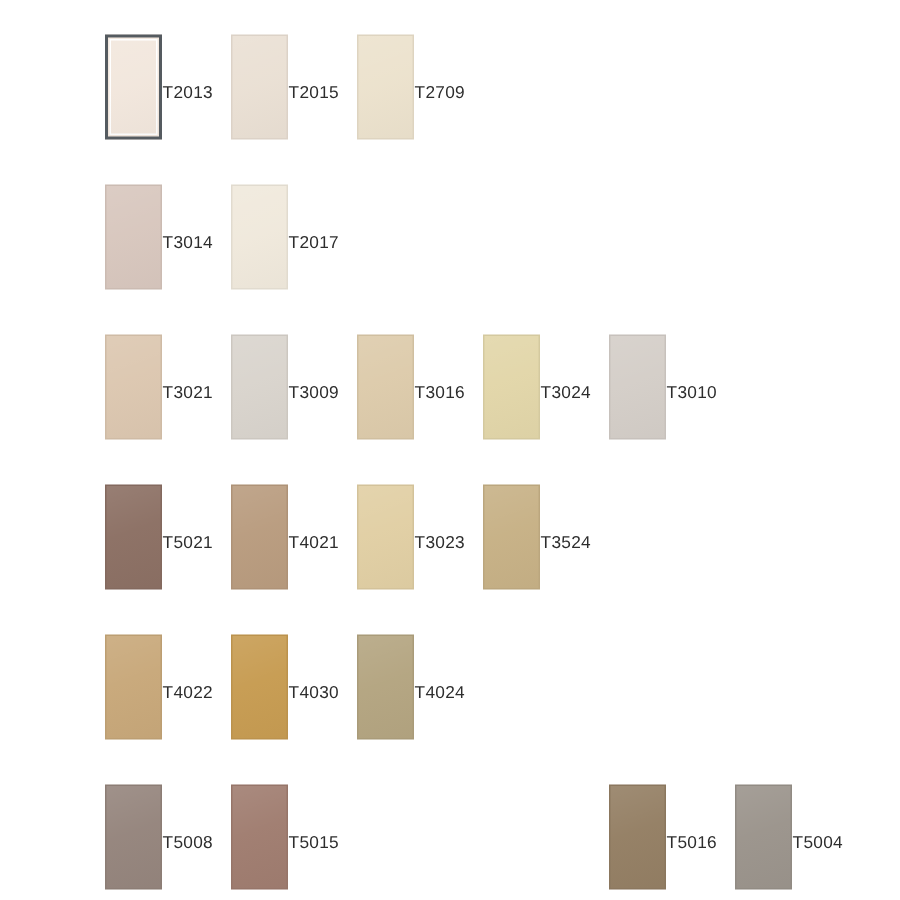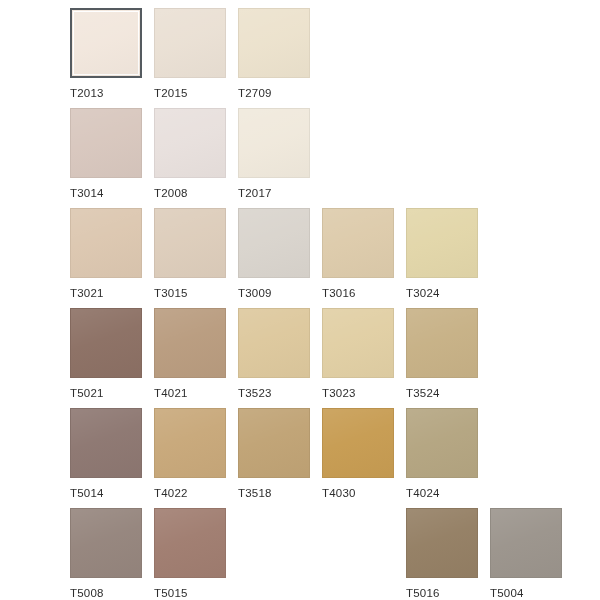--- a/index.html
+++ b/index.html
@@ -35,22 +35,22 @@
     justify-content: flex-start;
     height: 100px;
     padding-left: 70px;
     box-sizing: border-box;
   }
 
   .swatch-cell {
     width: 72px;
     margin-right: 12px;
     display: flex;
-    flex-direction: column;
-    align-items: flex-start;
+    flex-direction: row;
+    align-items: center;
     box-sizing: border-box;
   }
 
   .swatch-cell.empty {
     visibility: hidden;
   }
 
   .swatch-chip {
     width: 72px;
     height: 70px;
@@ -106,84 +106,68 @@
           <div class="swatch-chip" title="T2709" style="background-color: rgb(236, 226, 205);"></div>
           <div class="swatch-label">T2709</div>
         </div>
       </div>
       <div class="swatch-row">
         <div class="swatch-cell">
           <div class="swatch-chip" title="T3014" style="background-color: rgb(216, 199, 190);"></div>
           <div class="swatch-label">T3014</div>
         </div>
         <div class="swatch-cell">
-          <div class="swatch-chip" title="T2008" style="background-color: rgb(232, 224, 221);"></div>
-          <div class="swatch-label">T2008</div>
-        </div>
-        <div class="swatch-cell">
           <div class="swatch-chip" title="T2017" style="background-color: rgb(240, 233, 220);"></div>
           <div class="swatch-label">T2017</div>
         </div>
       </div>
       <div class="swatch-row">
         <div class="swatch-cell">
           <div class="swatch-chip" title="T3021" style="background-color: rgb(220, 199, 176);"></div>
           <div class="swatch-label">T3021</div>
         </div>
         <div class="swatch-cell">
-          <div class="swatch-chip" title="T3015" style="background-color: rgb(221, 205, 187);"></div>
-          <div class="swatch-label">T3015</div>
-        </div>
-        <div class="swatch-cell">
           <div class="swatch-chip" title="T3009" style="background-color: rgb(217, 212, 205);"></div>
           <div class="swatch-label">T3009</div>
         </div>
         <div class="swatch-cell">
           <div class="swatch-chip" title="T3016" style="background-color: rgb(221, 203, 171);"></div>
           <div class="swatch-label">T3016</div>
         </div>
         <div class="swatch-cell">
           <div class="swatch-chip" title="T3024" style="background-color: rgb(226, 214, 169);"></div>
           <div class="swatch-label">T3024</div>
         </div>
+        <div class="swatch-cell">
+          <div class="swatch-chip" title="T3010" style="background-color: rgb(212, 206, 200);"></div>
+          <div class="swatch-label">T3010</div>
+        </div>
       </div>
       <div class="swatch-row">
         <div class="swatch-cell">
           <div class="swatch-chip" title="T5021" style="background-color: rgb(140, 112, 100);"></div>
           <div class="swatch-label">T5021</div>
         </div>
         <div class="swatch-cell">
           <div class="swatch-chip" title="T4021" style="background-color: rgb(185, 156, 127);"></div>
           <div class="swatch-label">T4021</div>
         </div>
         <div class="swatch-cell">
-          <div class="swatch-chip" title="T3523" style="background-color: rgb(221, 200, 157);"></div>
-          <div class="swatch-label">T3523</div>
-        </div>
-        <div class="swatch-cell">
           <div class="swatch-chip" title="T3023" style="background-color: rgb(225, 207, 164);"></div>
           <div class="swatch-label">T3023</div>
         </div>
         <div class="swatch-cell">
           <div class="swatch-chip" title="T3524" style="background-color: rgb(199, 177, 134);"></div>
           <div class="swatch-label">T3524</div>
         </div>
       </div>
       <div class="swatch-row">
         <div class="swatch-cell">
-          <div class="swatch-chip" title="T5014" style="background-color: rgb(141, 119, 113);"></div>
-          <div class="swatch-label">T5014</div>
-        </div>
-        <div class="swatch-cell">
           <div class="swatch-chip" title="T4022" style="background-color: rgb(200, 168, 122);"></div>
           <div class="swatch-label">T4022</div>
-        </div>
-        <div class="swatch-cell">
-          <div class="swatch-chip" title="T3518" style="background-color: rgb(192, 163, 117);"></div>
-          <div class="swatch-label">T3518</div>
         </div>
         <div class="swatch-cell">
           <div class="swatch-chip" title="T4030" style="background-color: rgb(199, 156, 82);"></div>
           <div class="swatch-label">T4030</div>
         </div>
         <div class="swatch-cell">
           <div class="swatch-chip" title="T4024" style="background-color: rgb(180, 165, 129);"></div>
           <div class="swatch-label">T4024</div>
         </div>
       </div>

